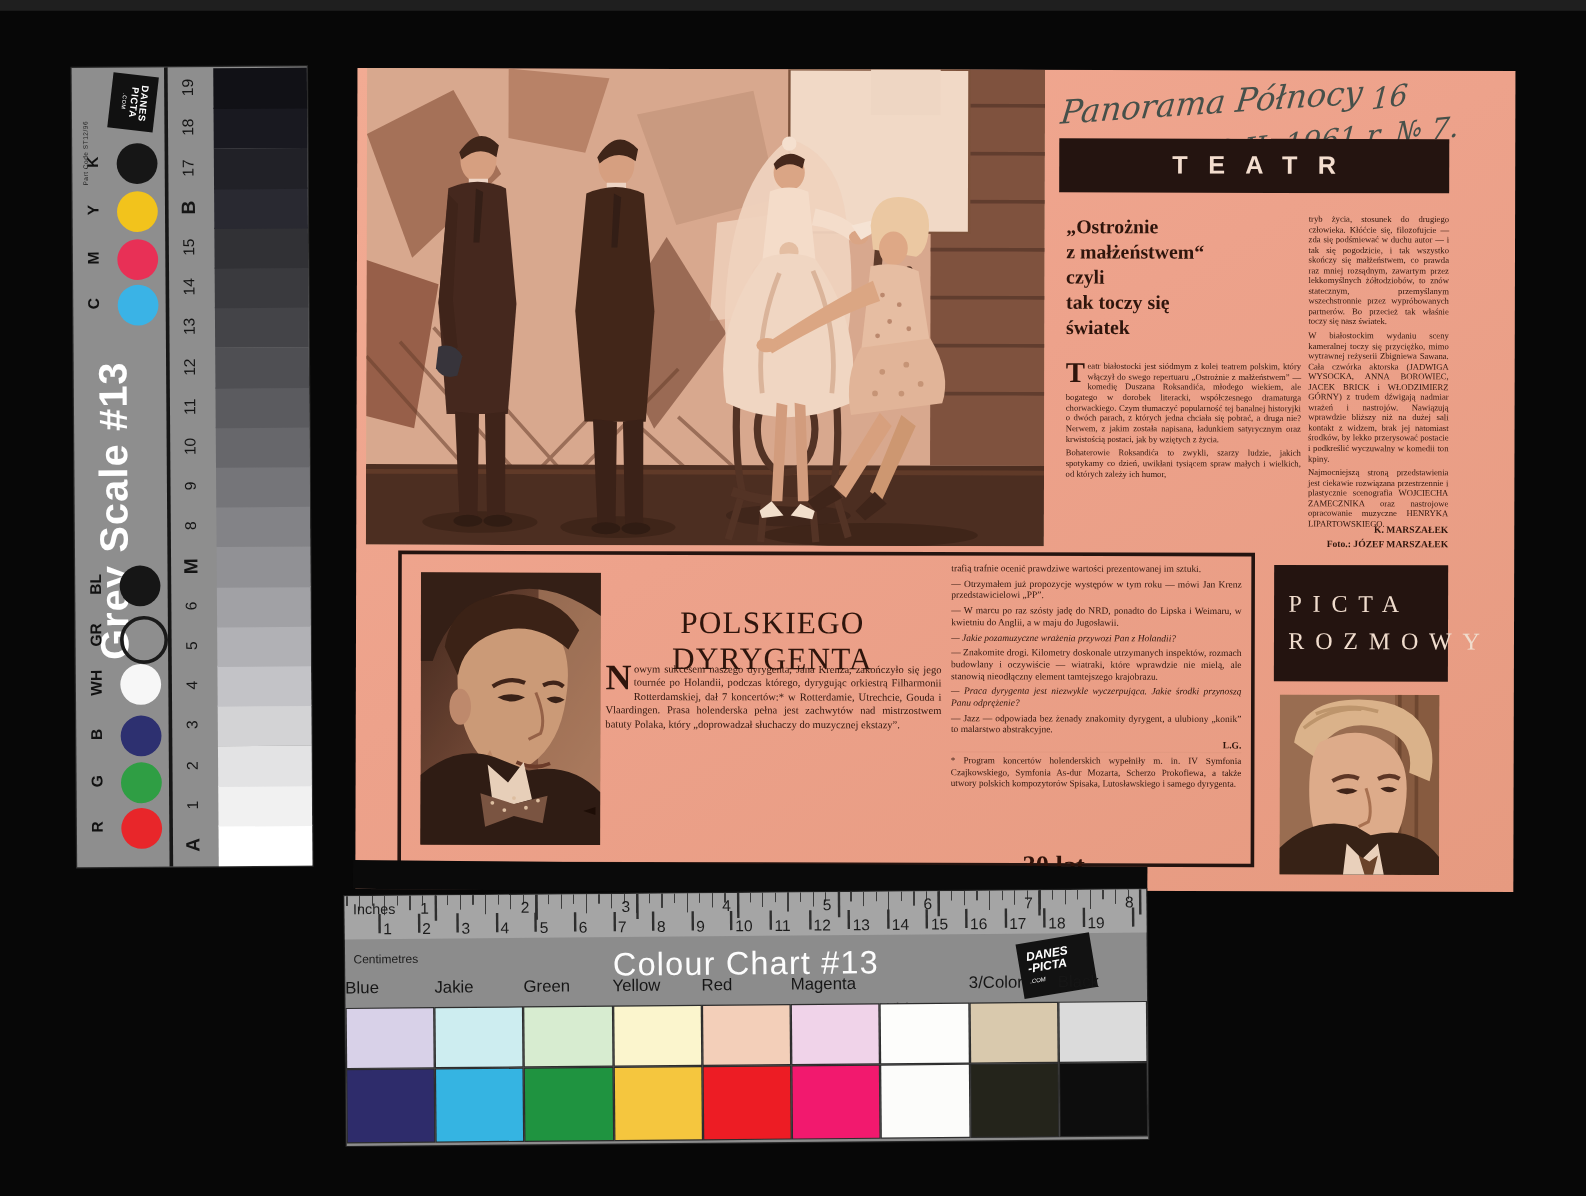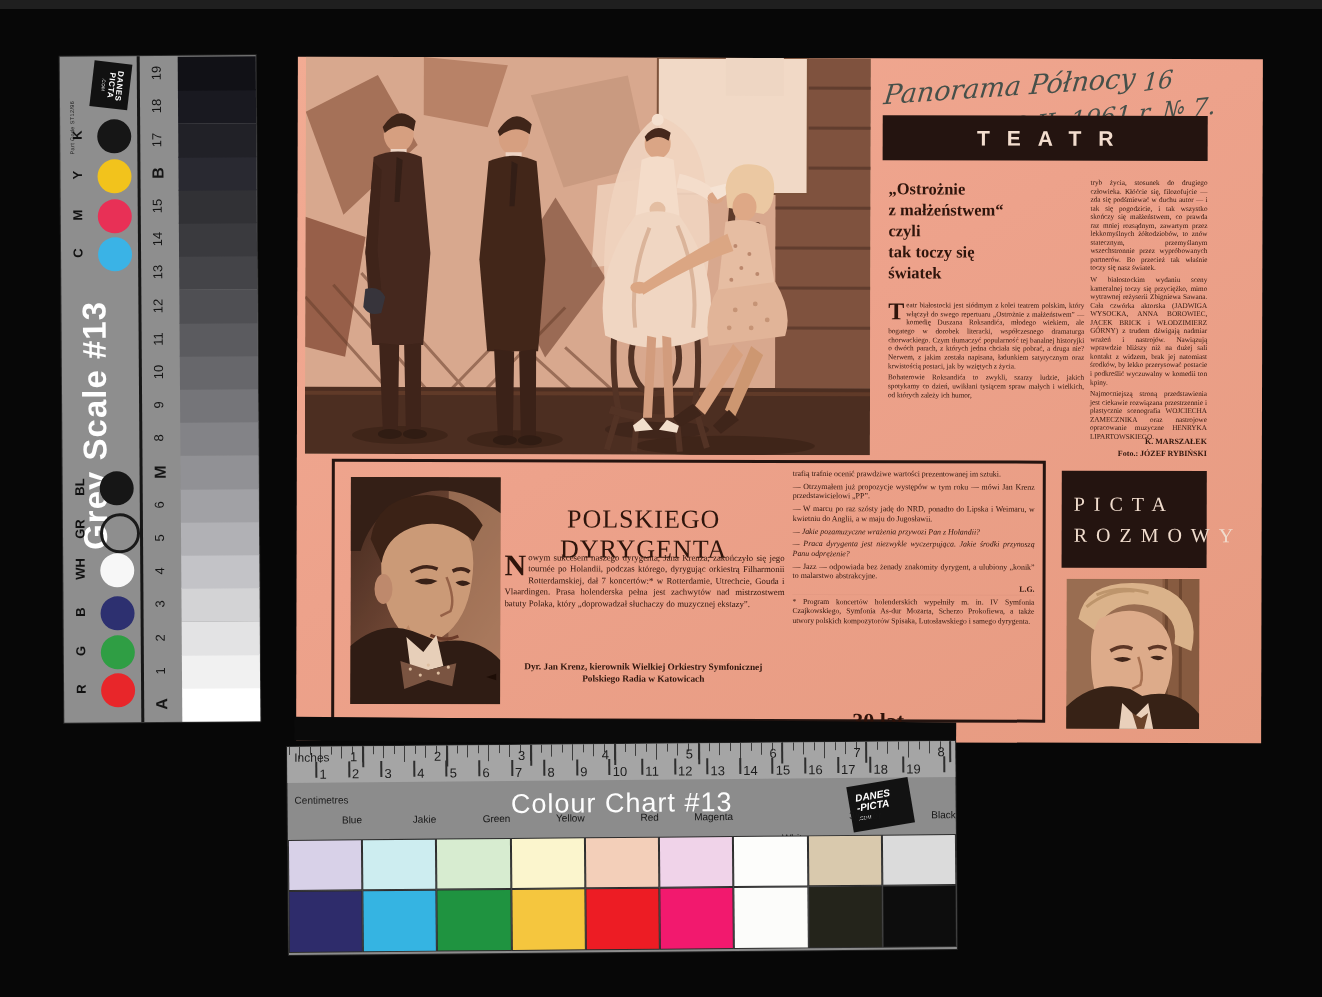--- a/index.html
+++ b/index.html
@@ -81,21 +81,21 @@
   .in-num{top:3px;font-size:13px;color:#1d1d1d;}
   .cm-tick{top:15px;width:2px;height:16px;background:#2e2e2e;}
   .cm-num{top:20px;font-size:13px;color:#1d1d1d;}
   #ch-inches-label{left:7px;top:4px;font-size:12px;color:#1d1d1d;}
   #ch-cm-label{left:7px;top:48px;font-size:10px;color:#1d1d1d;}
   #ch-title{left:0px;top:44px;width:668px;text-align:center;color:#fdfdfd;font-size:27px;letter-spacing:1px;}
   #ch-logo{left:562px;top:40px;width:62px;height:46px;background:#121212;color:#fff;transform:rotate(-9deg);
       display:flex;flex-direction:column;align-items:flex-start;justify-content:center;padding-left:7px;box-sizing:border-box;
       font-size:10px;font-weight:bold;line-height:10px;font-style:italic;}
   #ch-logo .dotcom{font-size:5px;font-weight:normal;}
-  .ch-label{top:68px;font-size:10px;color:#161616;text-align:right;}
+  .ch-label{top:68px;font-size:14px;color:#161616;text-align:left;}
   .patch{box-shadow:0 0 0 1px #2d2d2d;}
 </style>
 </head>
 <body>
 
 <div id="stage">
 
   <div id="greystrip" class="abs">
     <div id="gs-partcode" class="abs">Part Code ST12/96</div>
     <div id="gs-logo" class="abs">
@@ -306,21 +306,21 @@
     <div id="a1col1" class="abs news newscol">
         <p><span class="drop" style="font-size: 24px;">T</span>eatr białostocki jest siódmym z kolei teatrem polskim, który włączył do swego repertuaru „Ostrożnie z małżeństwem” — komedię Duszana Roksandića, młodego wiekiem, ale bogatego w dorobek literacki, współczesnego dramaturga chorwackiego. Czym tłumaczyć popularność tej banalnej historyjki o dwóch parach, z których jedna chciała się pobrać, a druga nie? Nerwem, z jakim została napisana, ładunkiem satyrycznym oraz krwistością postaci, jak by wziętych z życia.</p>
         <p>Bohaterowie Roksandića to zwykli, szarzy ludzie, jakich spotykamy co dzień, uwikłani tysiącem spraw małych i wielkich, od których zależy ich humor,</p>
       </div>
     <div id="a1col2" class="abs news newscol">
         <p>tryb życia, stosunek do drugiego człowieka. Kłóćcie się, filozofujcie — zda się podśmiewać w duchu autor — i tak się pogodzicie, i tak wszystko skończy się małżeństwem, co prawda raz mniej rozsądnym, zawartym przez lekkomyślnych żółtodziobów, to znów statecznym, przemyślanym wszechstronnie przez wypróbowanych partnerów. Bo przecież tak właśnie toczy się nasz światek.</p>
         <p>W białostockim wydaniu sceny kameralnej toczy się przyciężko, mimo wytrawnej reżyserii Zbigniewa Sawana. Cała czwórka aktorska (JADWIGA WYSOCKA, ANNA BOROWIEC, JACEK BRICK i WŁODZIMIERZ GÓRNY) z trudem dźwigają nadmiar wrażeń i nastrojów. Nawiązują wprawdzie bliższy niż na dużej sali kontakt z widzem, brak jej natomiast środków, by lekko przerysować postacie i podkreślić wyczuwalny w komedii ton kpiny.</p>
         <p>Najmocniejszą stroną przedstawienia jest ciekawie rozwiązana przestrzennie i plastycznie scenografia WOJCIECHA ZAMECZNIKA oraz nastrojowe opracowanie muzyczne HENRYKA LIPARTOWSKIEGO.</p>
       </div>
     <div id="a1byline" class="abs news">K. MARSZAŁEK</div>
-    <div id="a1credit" class="abs news">Foto.: JÓZEF RYBIŃSKI</div>
+    <div id="a1credit" class="abs news">Foto.: JÓZEF MARSZAŁEK</div>
 
     <div id="a2box" class="abs">
       <svg id="krenz" class="abs ni" width="150" height="227" viewBox="0 0 150 227">
         <defs>
           <linearGradient id="kg" x1="0" y1="0" x2="1" y2="1">
             <stop offset="0" stop-color="#2a1710"></stop>
               <stop offset=".6" stop-color="#6b4331"></stop>
               <stop offset="1" stop-color="#93604a"></stop>
           </linearGradient>
         </defs>
@@ -347,26 +347,26 @@
             <circle cx="98" cy="190" r="1.6"></circle>
             <circle cx="78" cy="188" r="1.6"></circle>
           </g>
         <rect width="150" height="227" fill="#e89b7e" opacity=".12"></rect>
       </svg>
       <div id="a2h2" class="abs news">POLSKIEGO DYRYGENTA</div>
       <div id="a2colA" class="abs news newscol">
           <p><span class="drop" style="font-size: 30px;">N</span>owym sukcesem naszego dyrygenta, Jana Krenza, zakończyło się jego tournée po Holandii, podczas którego, dyrygując orkiestrą Filharmonii Rotterdamskiej, dał 7 koncertów:* w Rotterdamie, Utrechcie, Gouda i Vlaardingen. Prasa holenderska pełna jest zachwytów nad mistrzostwem batuty Polaka, który „doprowadzał słuchaczy do muzycznej ekstazy”.</p>
         </div>
       <div id="a2tri" class="abs">◄</div>
-      <div id="a2caption" class="abs news">Dyr. Jan Krenz, kierownik Wielkiej Orkiestry Symfonicznej Polskiego Radia w Katowicach</div>
       <div id="a2colB" class="abs news newscol">
           <p>trafią trafnie ocenić prawdziwe wartości prezentowanej im sztuki.</p>
           <p>— Otrzymałem już propozycje występów w tym roku — mówi Jan Krenz przedstawicielowi „PP”.</p>
           <p>— W marcu po raz szósty jadę do NRD, ponadto do Lipska i Weimaru, w kwietniu do Anglii, a w maju do Jugosławii.</p>
           <p class="it">— Jakie pozamuzyczne wrażenia przywozi Pan z Holandii?</p>
+          <p>— Znakomite drogi. Kilometry doskonale utrzymanych inspektów, rozmach budowlany i oczywiście — wiatraki, które wprawdzie nie mielą, ale stanowią nieodłączny element tamtejszego krajobrazu.</p>
           <p class="it">— Praca dyrygenta jest niezwykle wyczerpująca. Jakie środki przynoszą Panu odprężenie?</p>
           <p>— Jazz — odpowiada bez żenady znakomity dyrygent, a ulubiony „konik” to malarstwo abstrakcyjne.</p>
           <p class="sig">L.G.</p>
           <p class="foot">* Program koncertów holenderskich wypełniły m. in. IV Symfonia Czajkowskiego, Symfonia As-dur Mozarta, Scherzo Prokofiewa, a także utwory polskich kompozytorów Spisaka, Lutosławskiego i samego dyrygenta.</p>
         </div>
     </div>
 
     <div id="naszebox" class="abs">
       <div>PICTA</div>
       <div>ROZMOWY</div>

